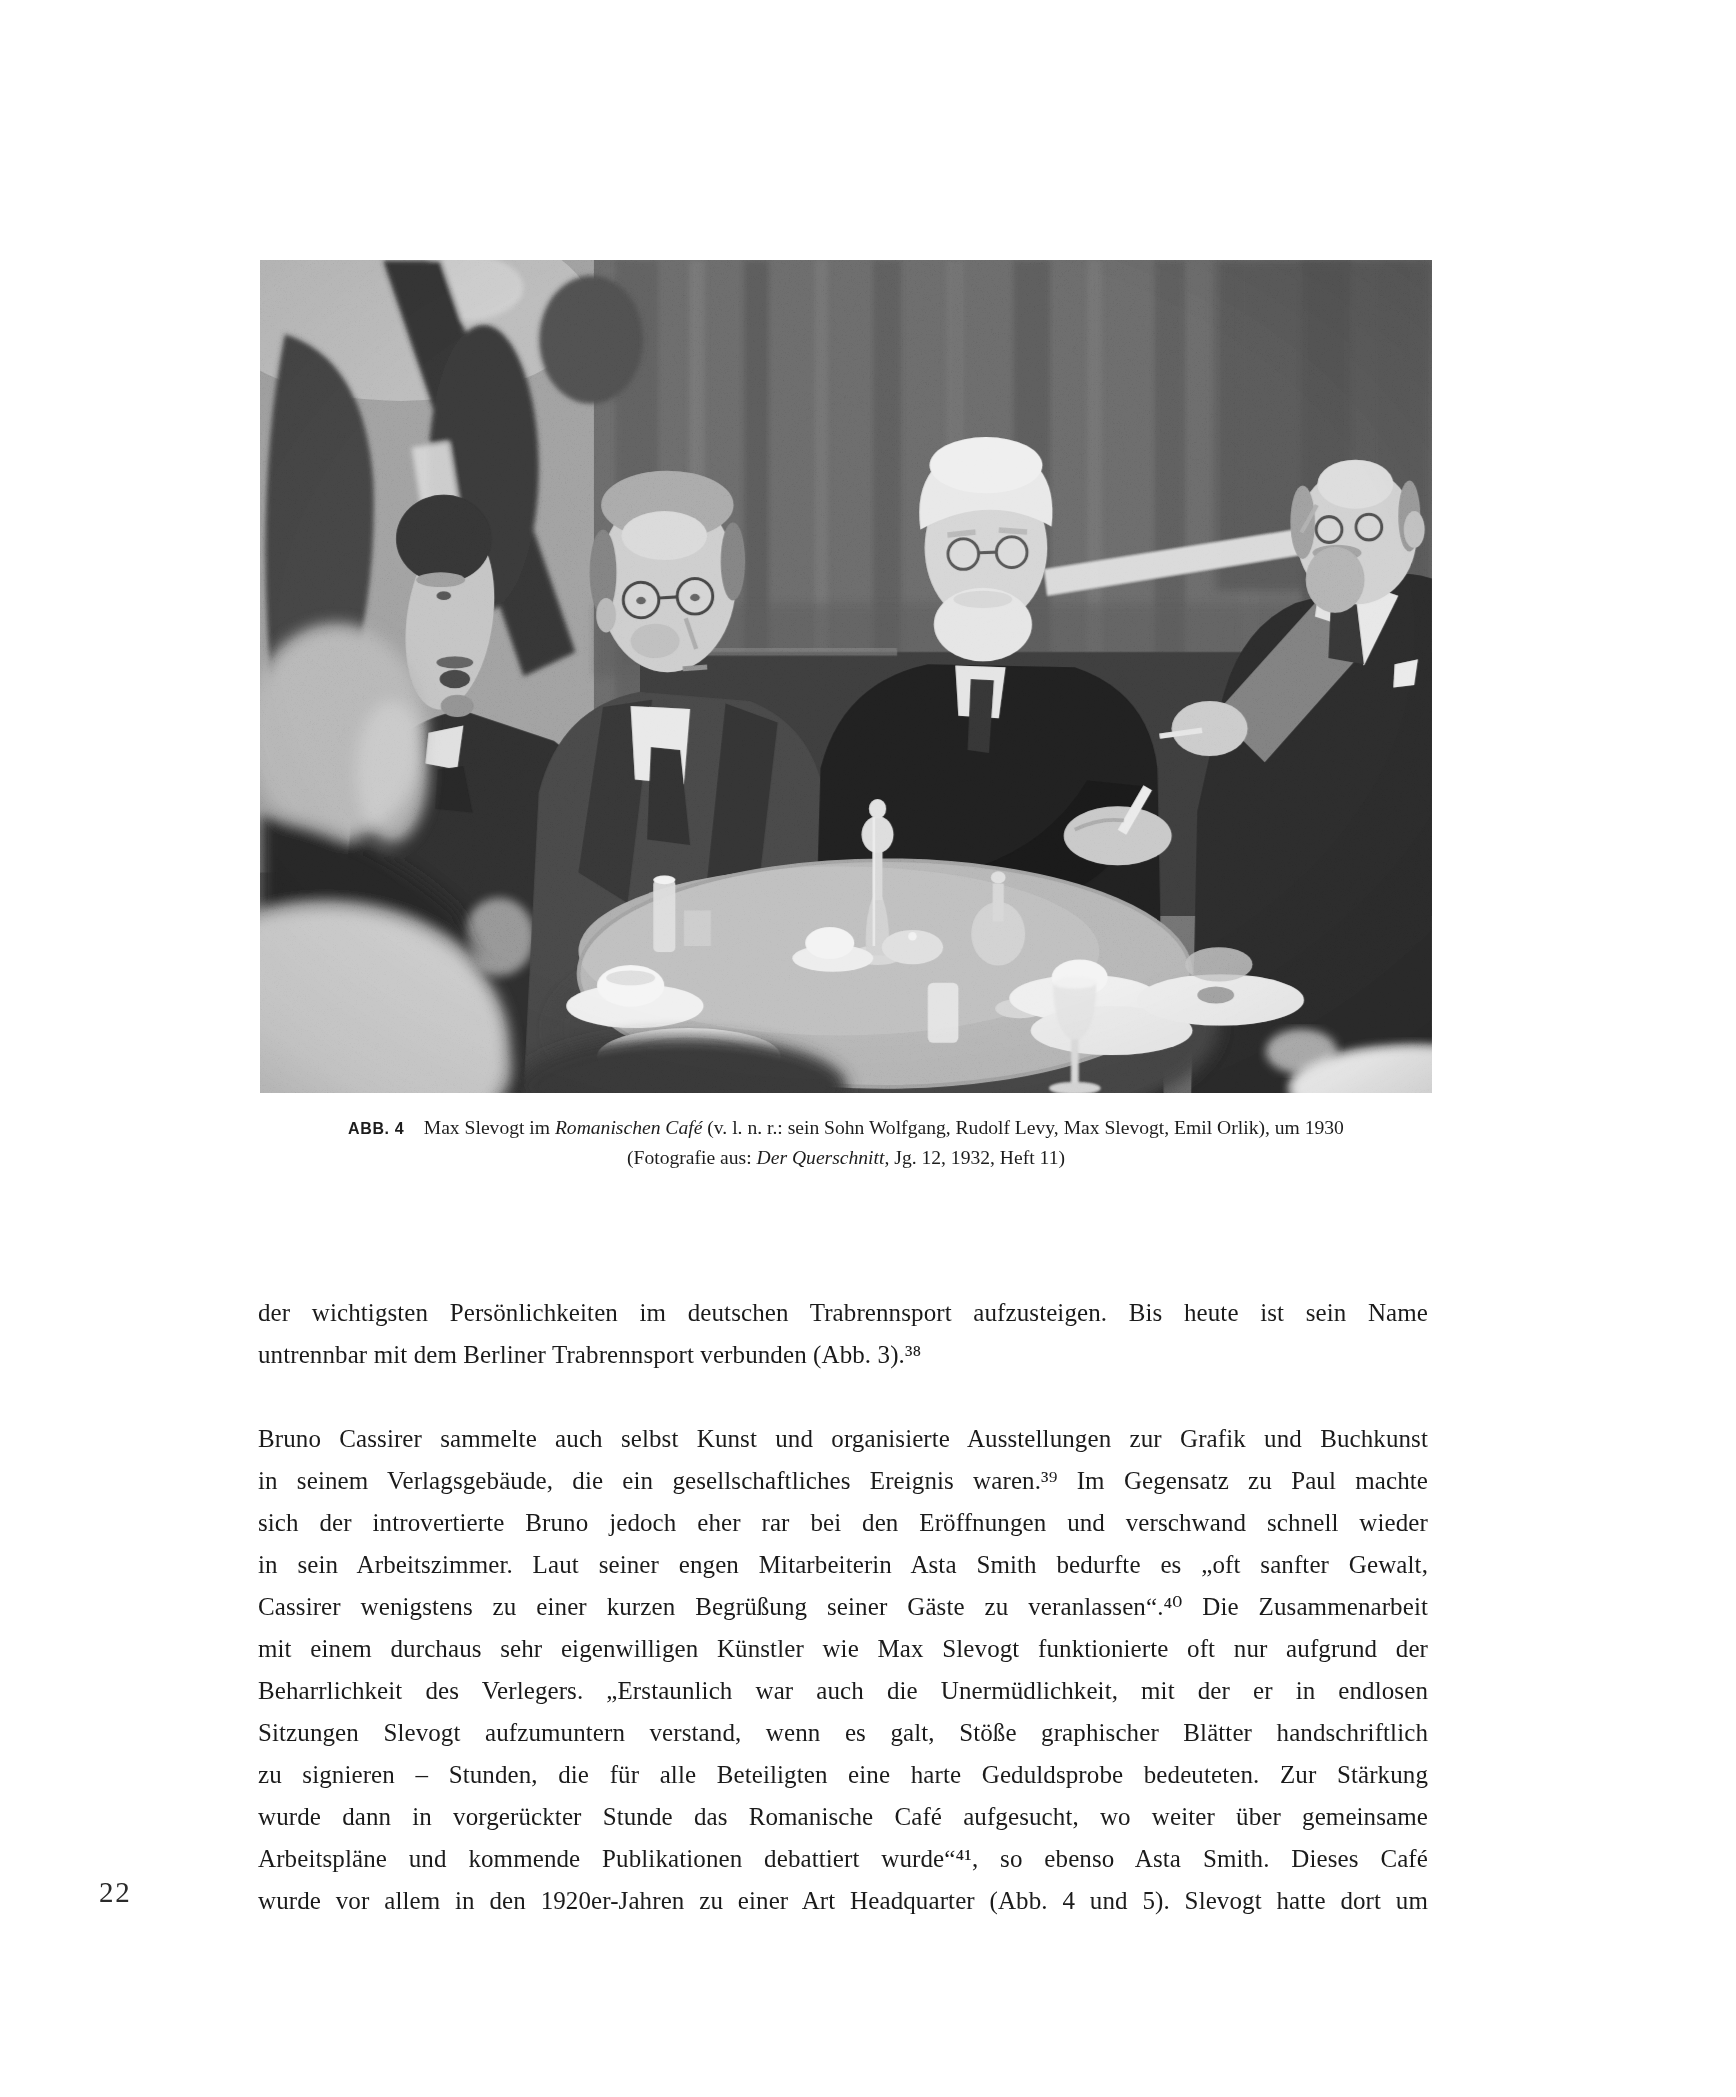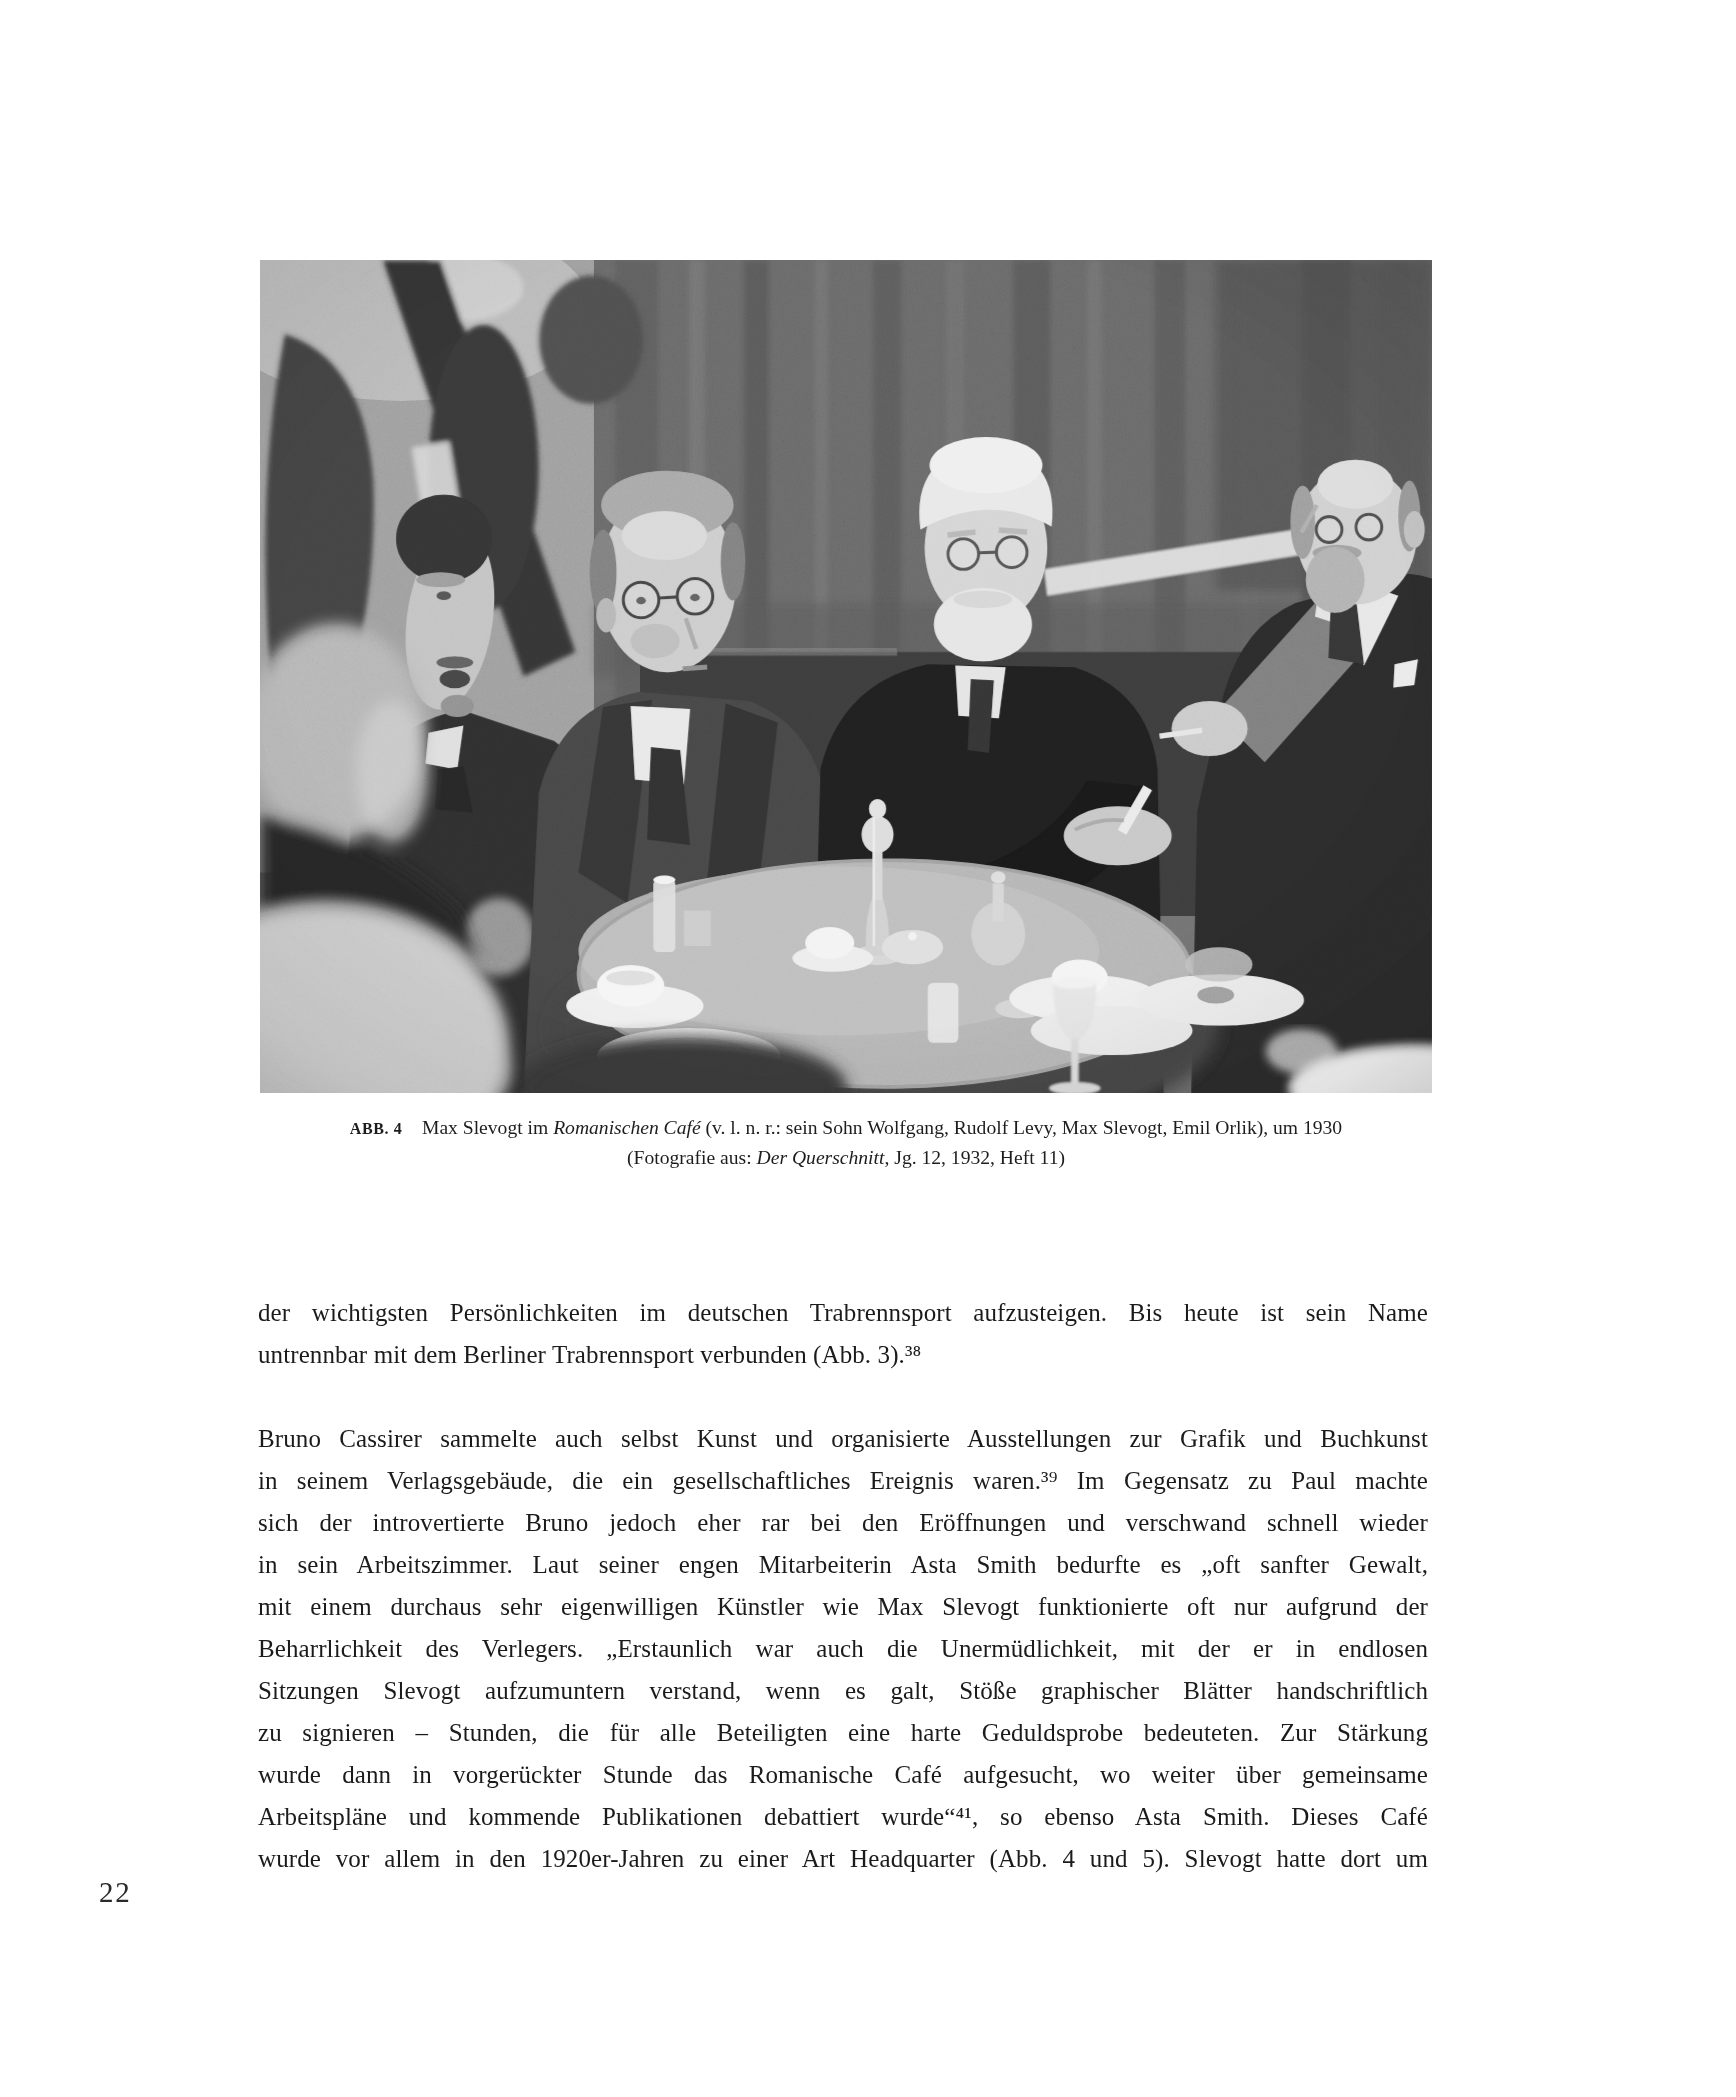--- a/index.html
+++ b/index.html
@@ -13,21 +13,21 @@
     position:absolute; left:260px; top:260px; width:1172px; height:833px;
     overflow:hidden; background:#6a6a6a;
   }
   .photo-frame svg { display:block; width:100%; height:100%; }
 
   .caption {
     position:absolute; left:260px; top:1113px; width:1172px;
     text-align:center; font-size:19.6px; line-height:29px; color:#1d1d1d;
   }
   .caption .abb-label {
-    font-family:Liberation Serif, serif;
+    font-family:Liberation Sans, sans-serif;
     font-weight:bold; font-size:16px; letter-spacing:0.6px;
     margin-right:19.6px;
   }
   .caption em { font-style:italic; }
 
   .body-text {
     position:absolute; left:258px; top:1292px; width:1170px;
     font-size:25px; line-height:42px; letter-spacing:0.1px;
   }
   .paragraph { margin:0 0 42px 0; }
@@ -265,20 +265,21 @@
   <div class="body-text">
     <div class="paragraph">
       <div class="line">der wichtigsten Persönlichkeiten im deutschen Trabrennsport aufzusteigen. Bis heute ist sein Name</div>
       <div class="line short-last">untrennbar mit dem Berliner Trabrennsport verbunden (Abb. 3).³⁸</div>
     </div>
     <div class="paragraph">
       <div class="line">Bruno Cassirer sammelte auch selbst Kunst und organisierte Ausstellungen zur Grafik und Buchkunst</div>
       <div class="line">in seinem Verlagsgebäude, die ein gesellschaftliches Ereignis waren.³⁹ Im Gegensatz zu Paul machte</div>
       <div class="line">sich der introvertierte Bruno jedoch eher rar bei den Eröffnungen und verschwand schnell wieder</div>
       <div class="line">in sein Arbeitszimmer. Laut seiner engen Mitarbeiterin Asta Smith bedurfte es „oft sanfter Gewalt,</div>
+      <div class="line">Cassirer wenigstens zu einer kurzen Begrüßung seiner Gäste zu veranlassen“.⁴⁰ Die Zusammenarbeit</div>
       <div class="line">mit einem durchaus sehr eigenwilligen Künstler wie Max Slevogt funktionierte oft nur aufgrund der</div>
       <div class="line">Beharrlichkeit des Verlegers. „Erstaunlich war auch die Unermüdlichkeit, mit der er in endlosen</div>
       <div class="line">Sitzungen Slevogt aufzumuntern verstand, wenn es galt, Stöße graphischer Blätter handschriftlich</div>
       <div class="line">zu signieren – Stunden, die für alle Beteiligten eine harte Geduldsprobe bedeuteten. Zur Stärkung</div>
       <div class="line">wurde dann in vorgerückter Stunde das Romanische Café aufgesucht, wo weiter über gemeinsame</div>
       <div class="line">Arbeitspläne und kommende Publikationen debattiert wurde“⁴¹, so ebenso Asta Smith. Dieses Café</div>
       <div class="line">wurde vor allem in den 1920er-Jahren zu einer Art Headquarter (Abb. 4 und 5). Slevogt hatte dort um</div>
     </div>
   </div>
 

